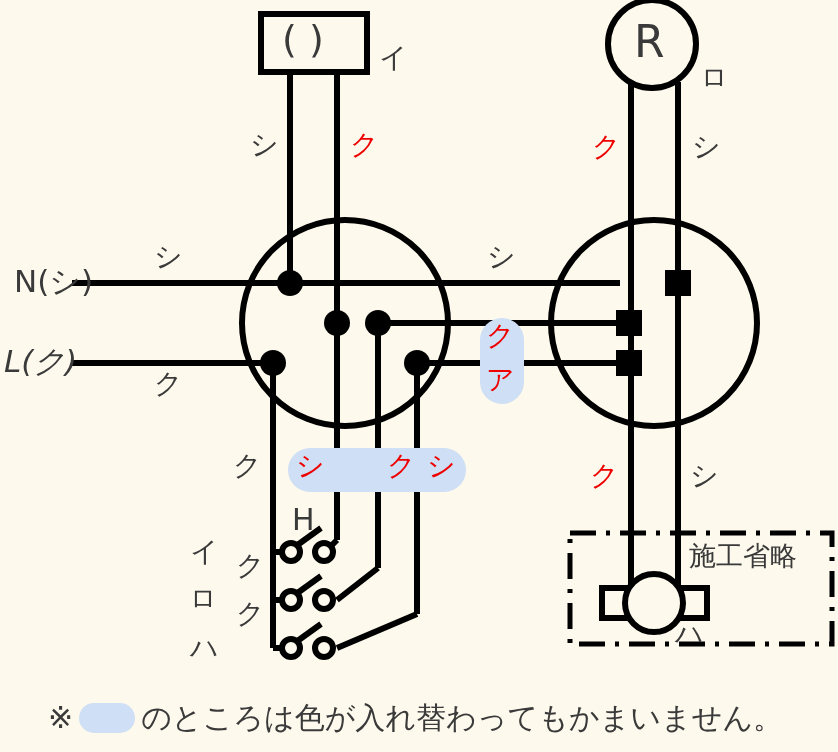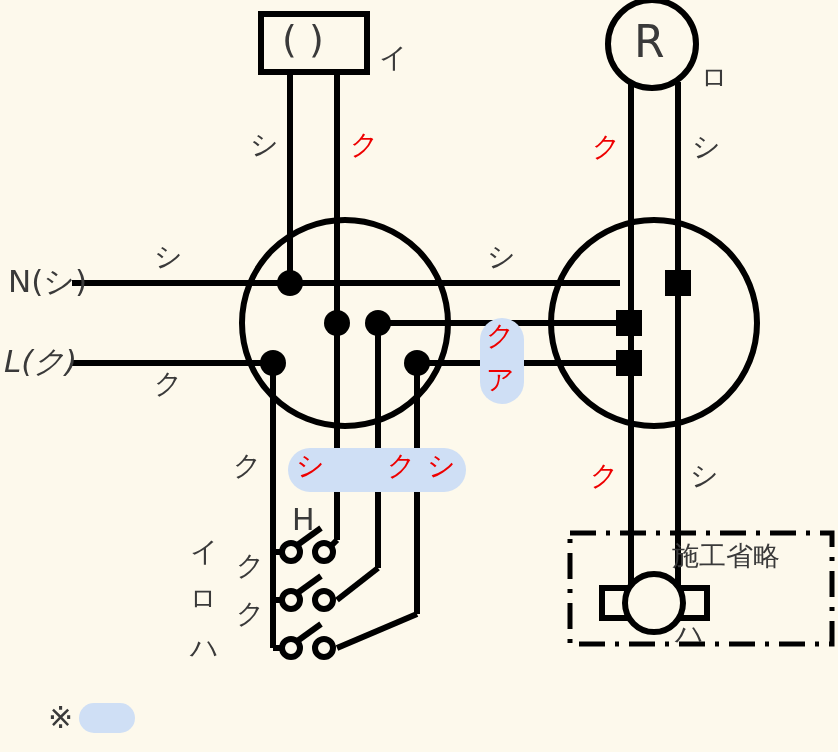--- a/index.html
+++ b/index.html
@@ -137,21 +137,21 @@
       <rect x="616" y="310" width="26" height="26"></rect>
       <rect x="616" y="350" width="26" height="26"></rect>
     </g>
 
     <rect x="570" y="533" width="262" height="111" fill="none" stroke="#000" stroke-width="5" stroke-dasharray="26 10 4 10"></rect>
   </svg>
 
   <div class="hl-band" style="left:288px; top:448px; width:178px; height:44px;"></div>
   <div class="hl-band" style="left:480px; top:318px; width:44px; height:86px;"></div>
 
-  <span class="lbl big" style="left:8px; top:266px;">N(シ)</span>
+  <span class="lbl big" style="left:14px; top:266px;">N(シ)</span>
   <span class="lbl big" style="left:4px; top:346px;font-style:italic;">L(ク)</span>
   <span class="lbl med" style="left:154px; top:243px;">シ</span>
   <span class="lbl med" style="left:154px; top:370px;">ク</span>
 
   <span class="lbl" style="left:282px; top:20px; font-size:38px;">( )</span>
   <span class="lbl med" style="left:379px; top:44px;">イ</span>
   <span class="lbl med" style="left:250px; top:131px;">シ</span>
   <span class="lbl med red" style="left:350px; top:131px;">ク</span>
 
   <span class="lbl" style="left:634px; top:20px; font-size:44px;">R</span>
@@ -170,21 +170,22 @@
   <span class="lbl" style="left:292px; top:505px; font-size:30px;">H</span>
 
   <span class="lbl med" style="left:190px; top:538px;">イ</span>
   <span class="lbl med" style="left:236px; top:552px;">ク</span>
   <span class="lbl" style="left:190px; top:585px; font-size:26px;">ロ</span>
   <span class="lbl med" style="left:236px; top:600px;">ク</span>
   <span class="lbl med" style="left:190px; top:634px;">ハ</span>
 
   <span class="lbl med red" style="left:590px; top:462px;">ク</span>
   <span class="lbl med" style="left:690px; top:462px;">シ</span>
-  <span class="lbl" style="left:672px; top:542px; font-size:27px;">施工省略</span>
+  <span class="lbl" style="left:689px; top:542px; font-size:27px;">施工省略</span>
   <span class="lbl med" style="left:675px; top:620px;">ハ</span>
 
   <div class="caption">
     <span>※</span>
     <span class="swatch"></span>
+    <span>のところは色が入れ替わってもかまいません。</span>
   </div>
 
 </div>
 
 </body></html>

